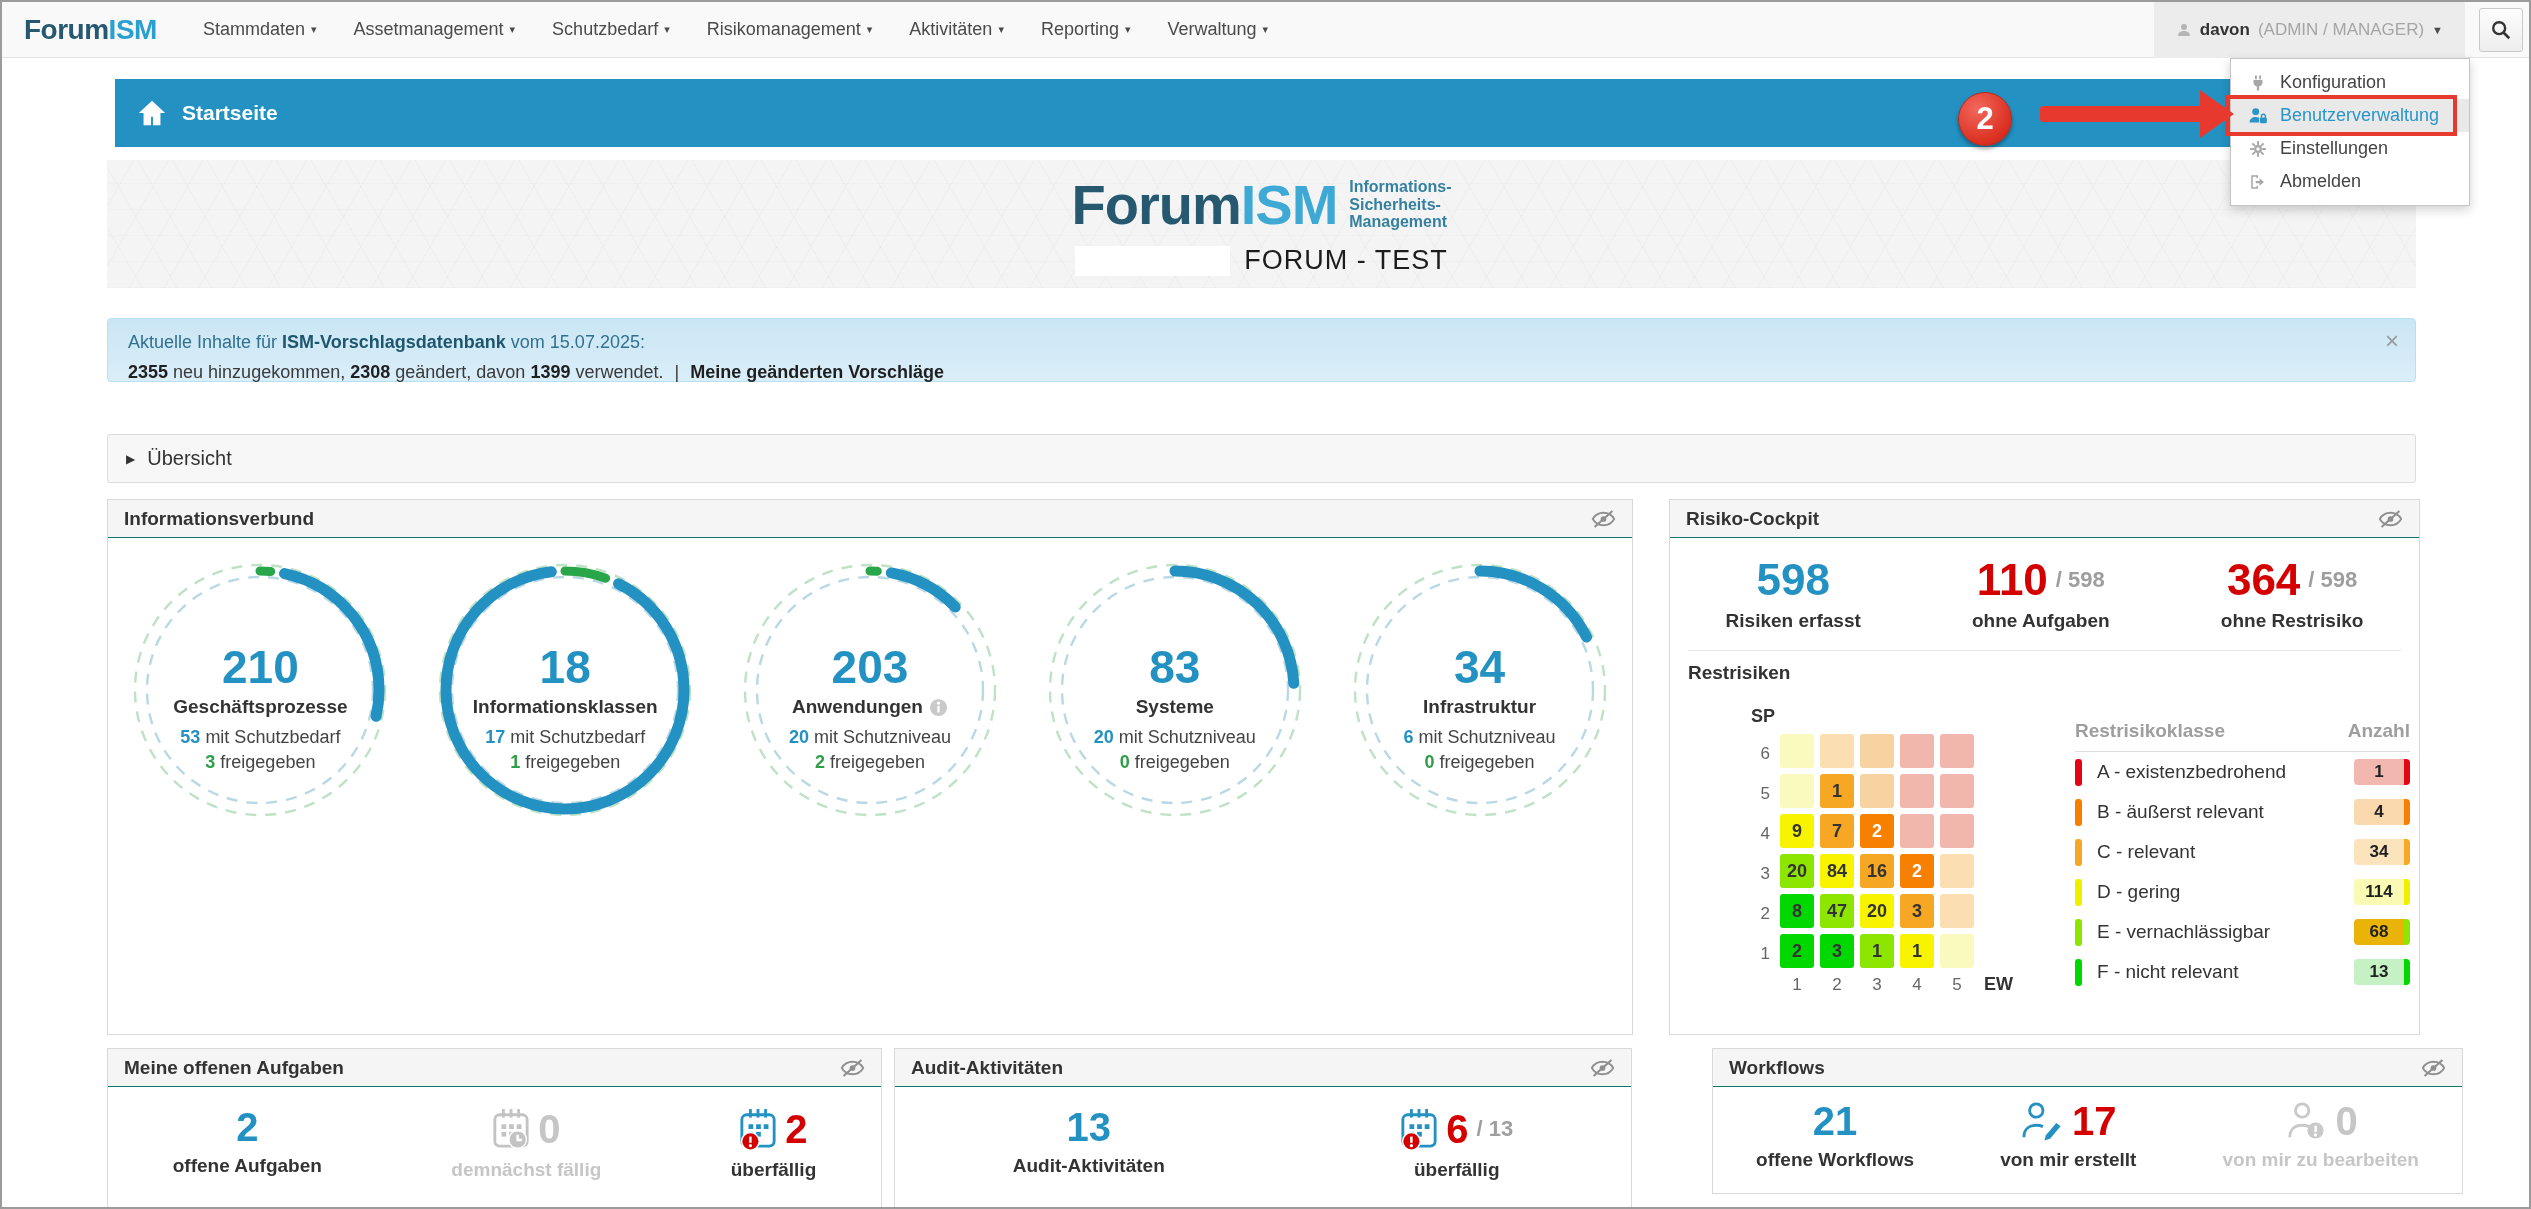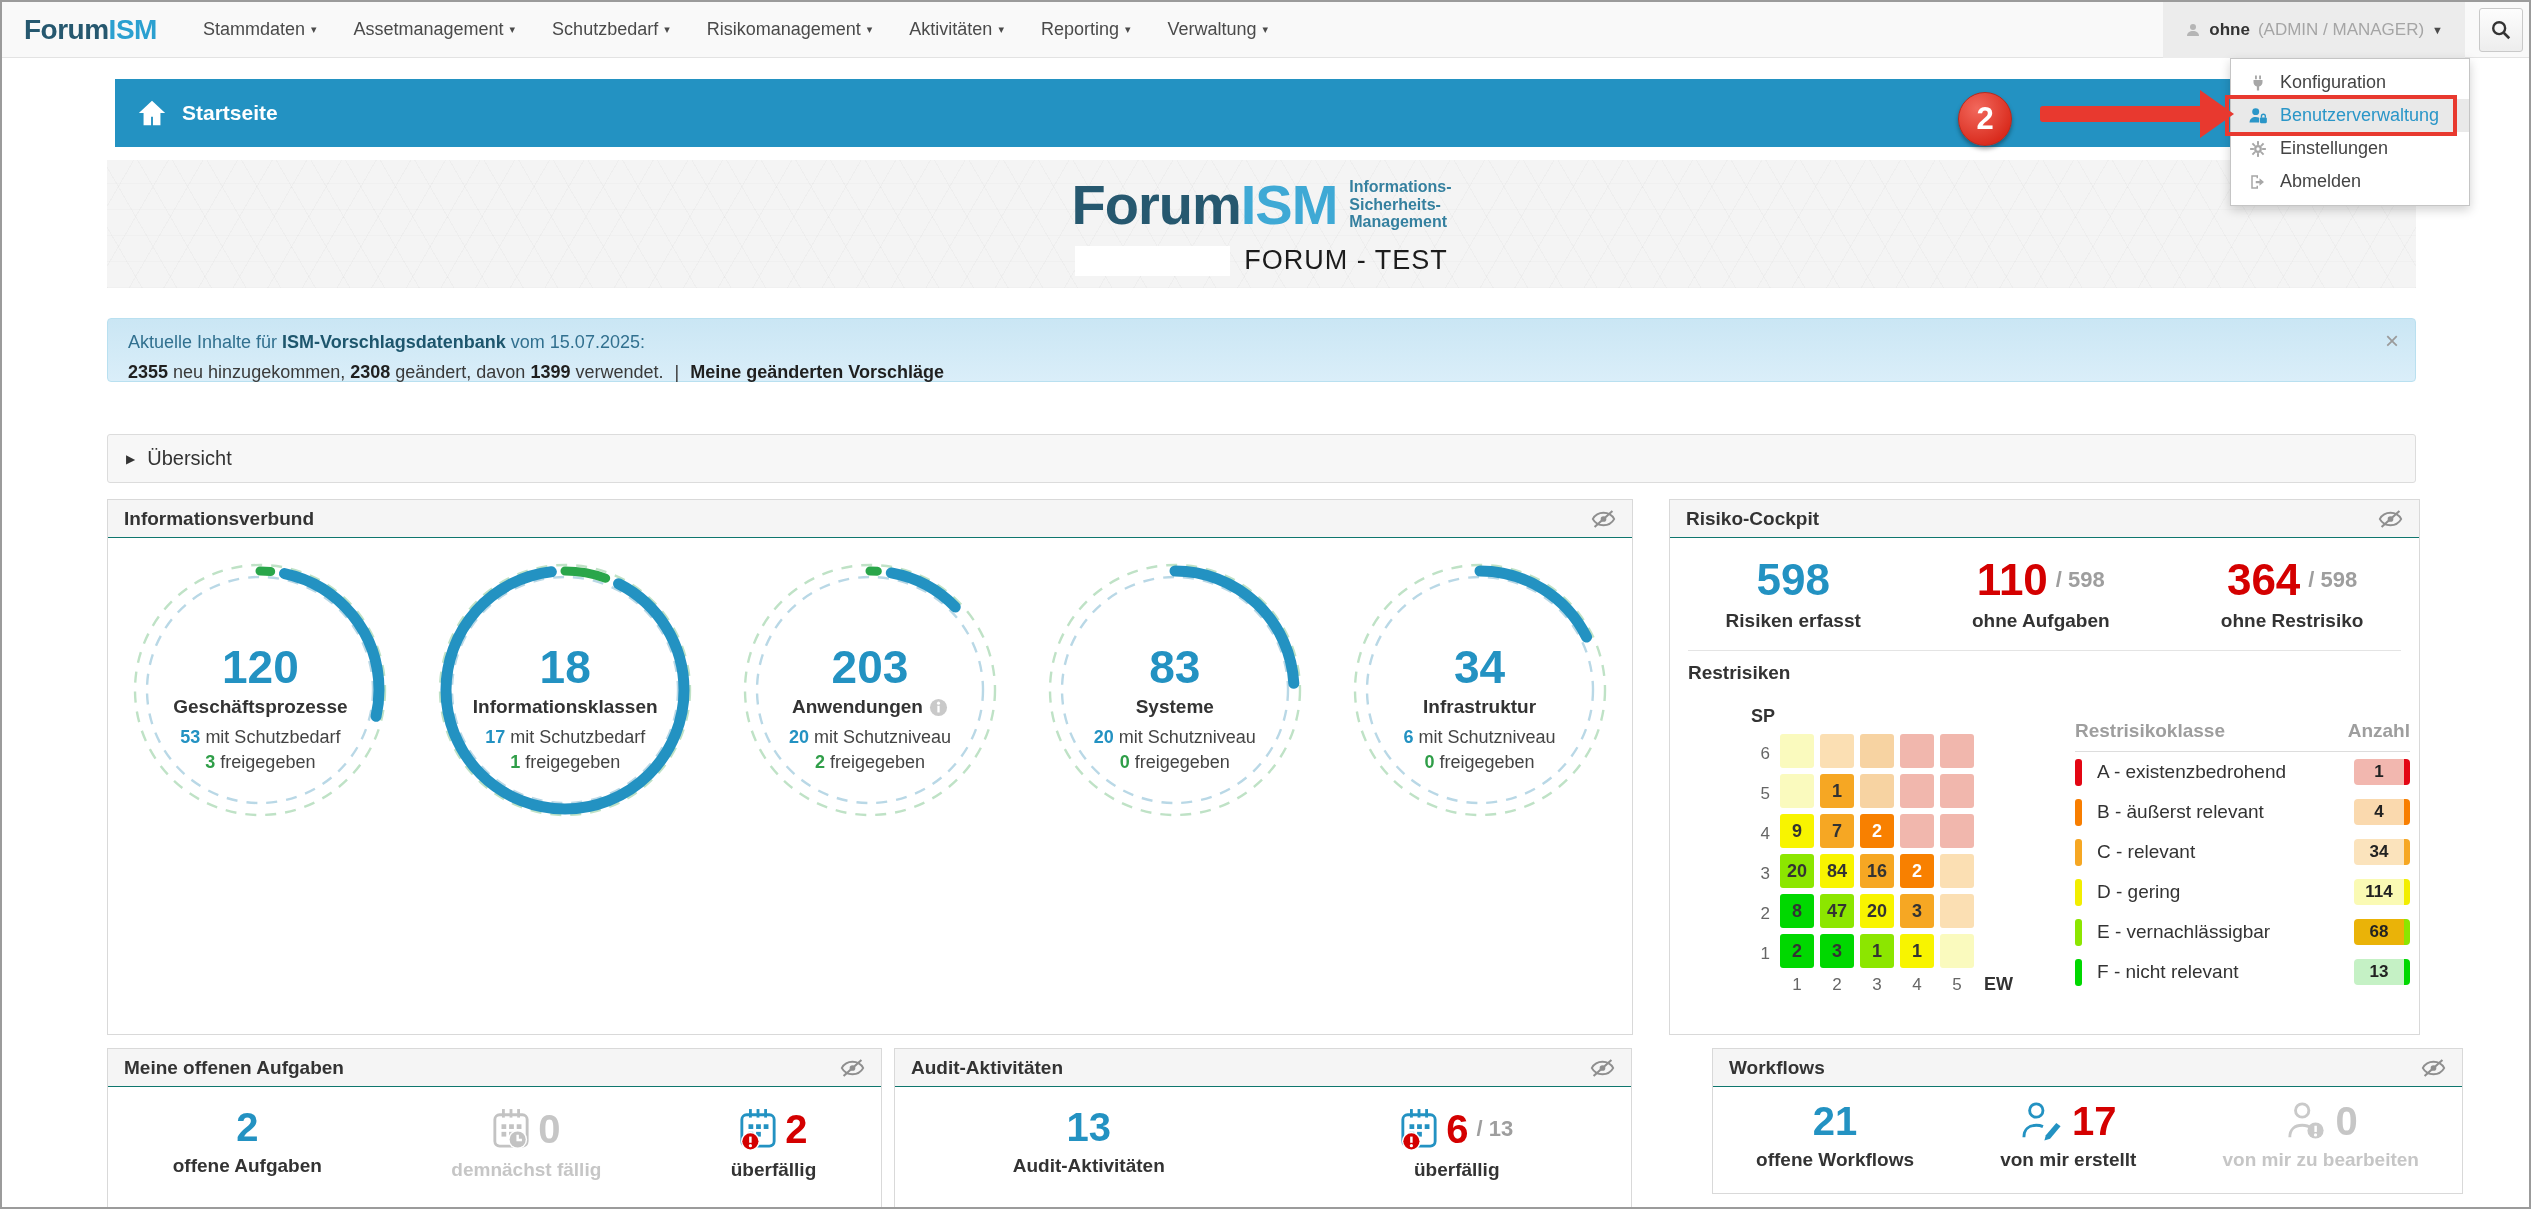--- a/index.html
+++ b/index.html
@@ -171,21 +171,21 @@
         </div>
       </div>
     <div class="nav-spacer"></div>
     <div class="user-trigger">
       <span class="uicon" id="user-icon">
           <svg viewBox="0 0 24 24" width="16" height="16">
             <circle cx="12" cy="7.5" r="4.5" fill="currentColor"></circle>
             <path fill="currentColor" d="M3 21c0-5 4-7.5 9-7.5s9 2.5 9 7.5z"></path>
           </svg>
         </span>
-      <span class="uname">ohne</span>
+      <span class="uname">davon</span>
       <span>(ADMIN / MANAGER)</span>
       <span class="caret">▼</span>
     </div>
     <div class="search-btn" id="search-btn">
         <span style="display:flex">
           <svg viewBox="0 0 24 24" width="22" height="22">
             <circle cx="10" cy="10" r="6.5" fill="none" stroke="currentColor" stroke-width="2.6"></circle>
             <line x1="15" y1="15" x2="21" y2="21" stroke="currentColor" stroke-width="2.8"></line>
           </svg>
         </span>
@@ -299,21 +299,21 @@
     </div>
     <div class="panel-body donuts" id="donuts">
         <div class="donut">
           <div><svg width="260" height="260" viewBox="0 0 260 260">
     <circle cx="130" cy="130" r="125" fill="none" stroke="#bfe2c6" stroke-width="2.4" stroke-dasharray="11 9"></circle>
     <circle cx="130" cy="130" r="113" fill="none" stroke="#b9d8e6" stroke-width="2.4" stroke-dasharray="11 9"></circle>
               <circle cx="130" cy="130" r="119" fill="none" stroke="#2aa64a" stroke-width="9" stroke-linecap="round" stroke-dasharray="10.681415022205297 737.0176365321654" transform="rotate(-90 130 130)"></circle>
               <circle cx="130" cy="130" r="119" fill="none" stroke="#2392c2" stroke-width="11" stroke-linecap="round" stroke-dasharray="188.7049987256269 558.9940528287439" stroke-dashoffset="-24.681415022205297" transform="rotate(-90 130 130)"></circle>
             </svg></div>
           <div class="donut-content">
-            <div class="donut-value">120</div>
+            <div class="donut-value">210</div>
             <div class="donut-label">
               <span>Geschäftsprozesse</span>
             </div>
             <div class="donut-line"><b class="n-blue">53</b> mit Schutzbedarf</div>
             <div class="donut-line"><b class="n-green">3</b> freigegeben</div>
           </div>
         </div>
         <div class="donut">
           <div><svg width="260" height="260" viewBox="0 0 260 260">
     <circle cx="130" cy="130" r="125" fill="none" stroke="#bfe2c6" stroke-width="2.4" stroke-dasharray="11 9"></circle>

